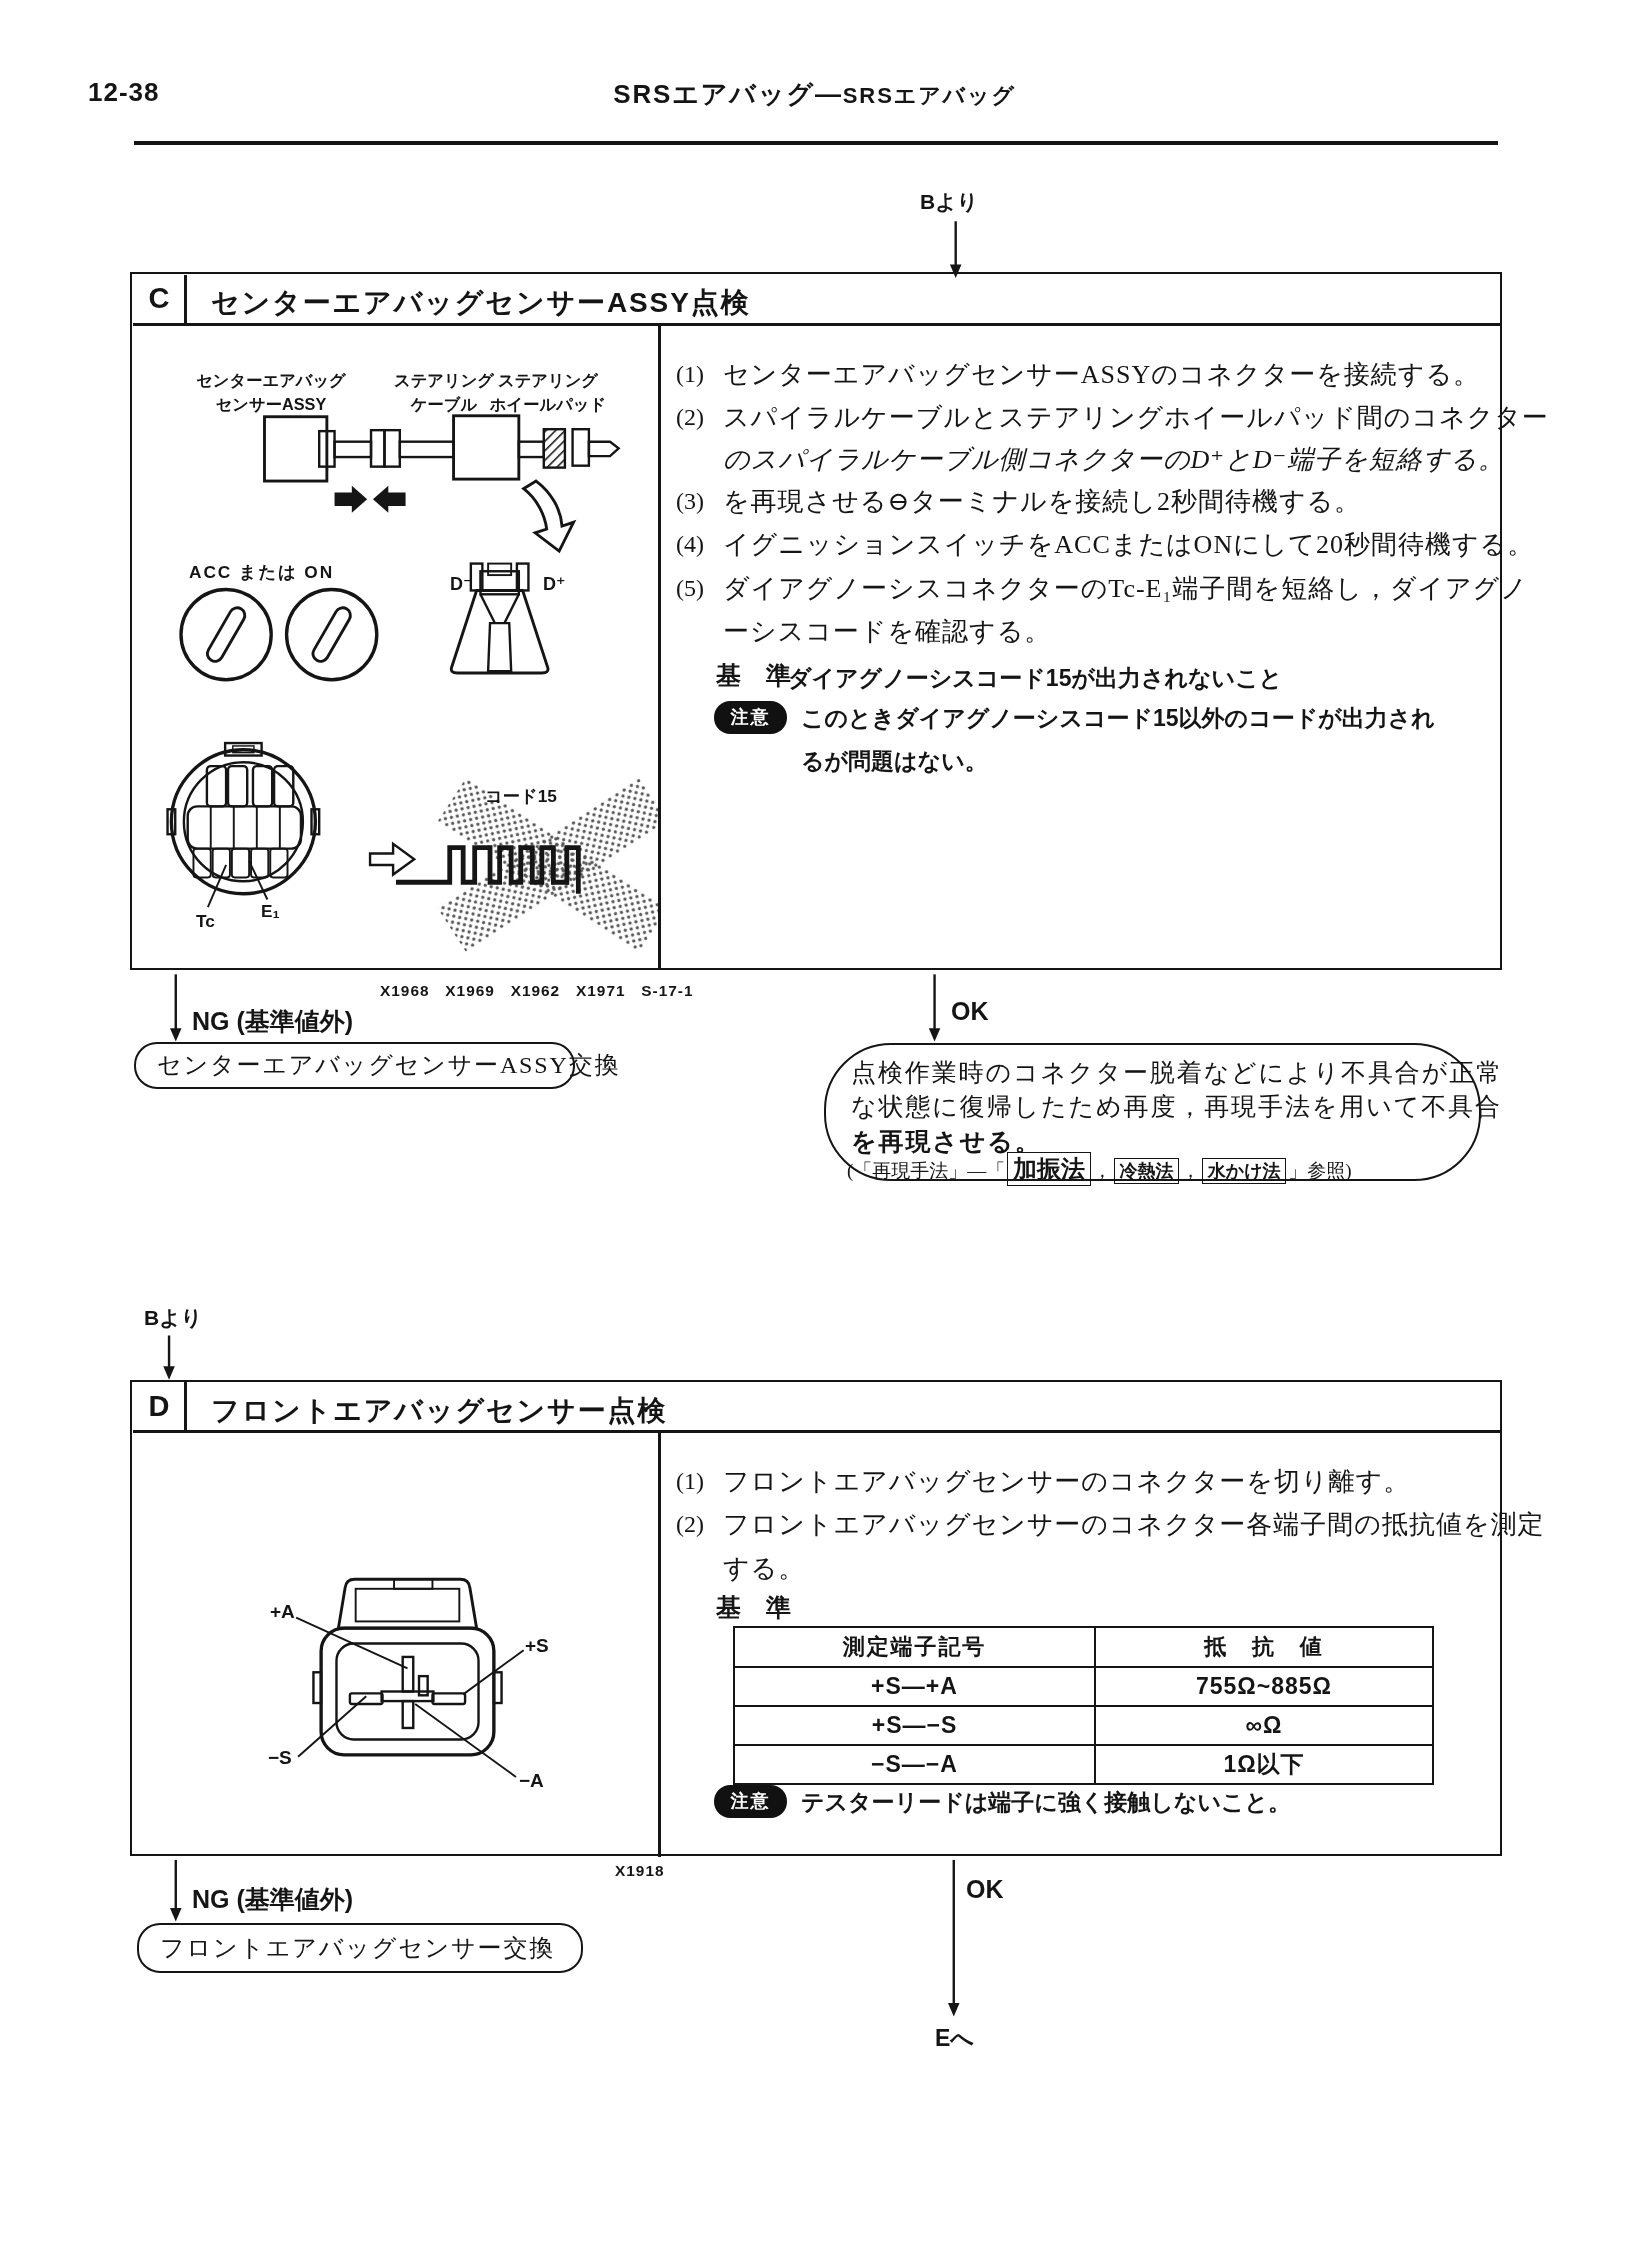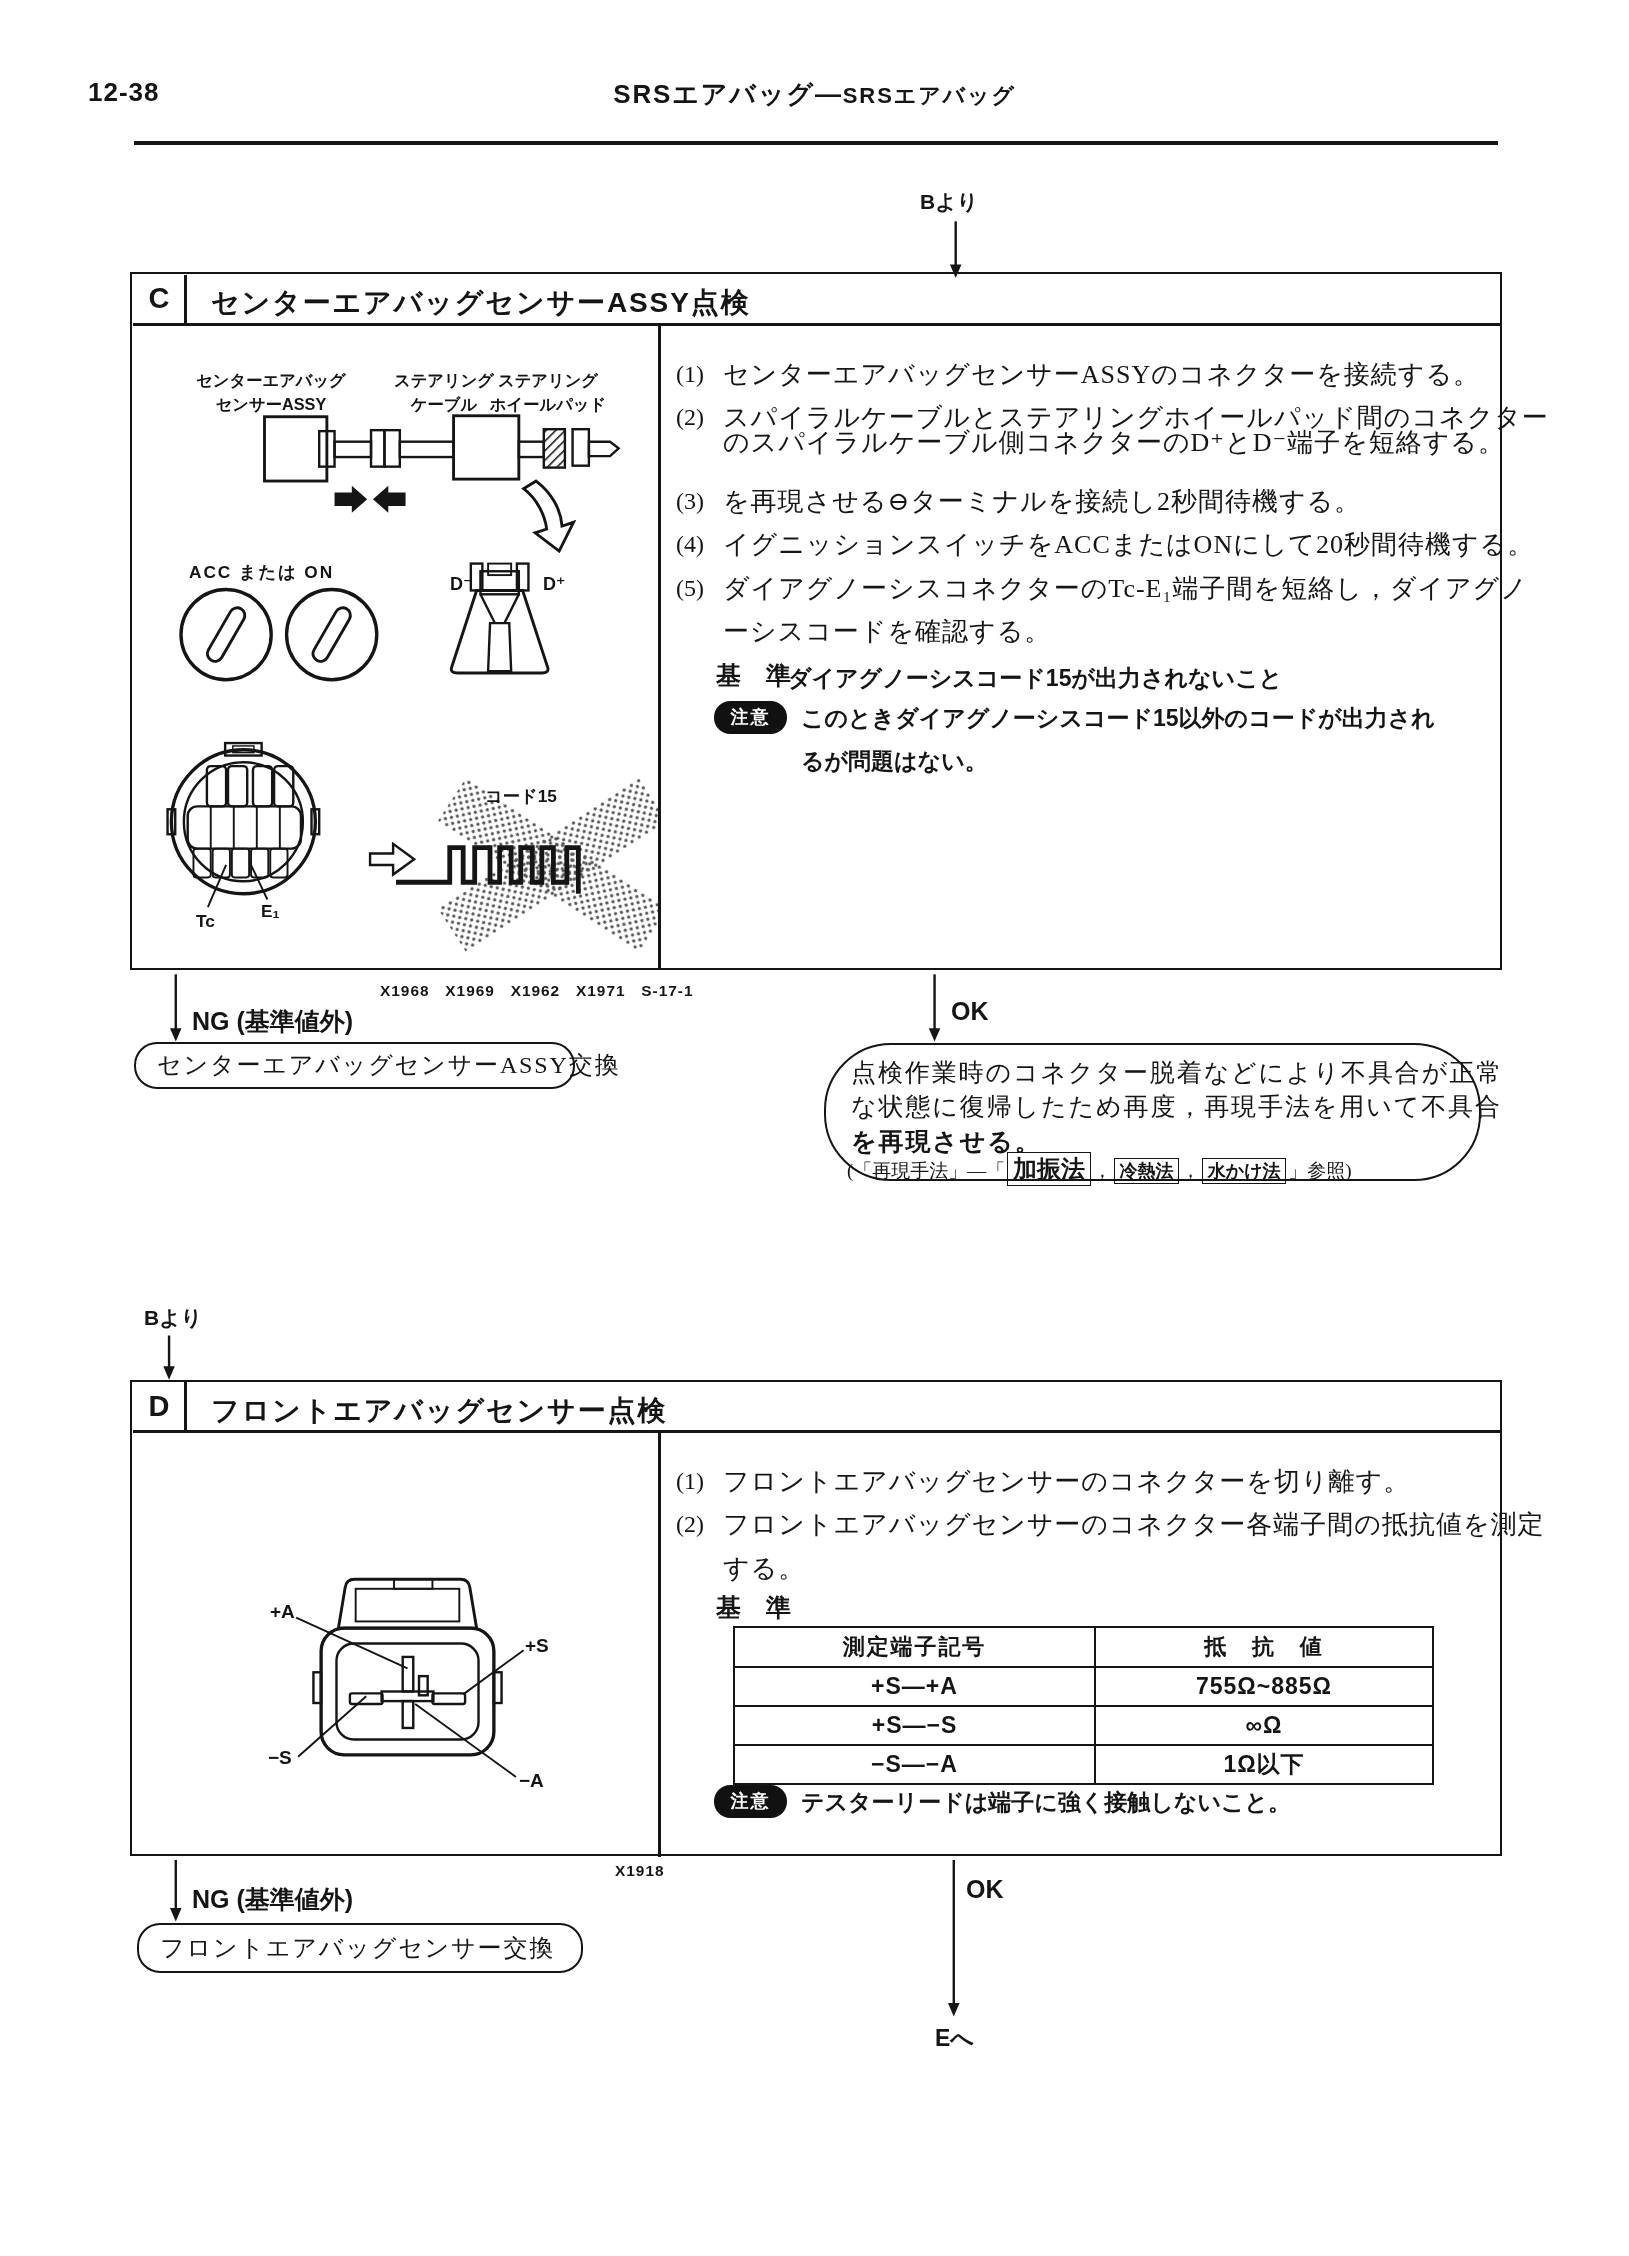--- a/index.html
+++ b/index.html
@@ -173,21 +173,21 @@
   <div class="abs pinlabel" style="left:543px;top:573px;">D⁺</div>
   <div class="abs pinlabel" style="left:196px;top:911px;font-size:17.3px;">Tc</div>
   <div class="abs pinlabel" style="left:261px;top:901px;font-size:17.3px;">E₁</div>
   <div class="abs pinlabel" style="left:485px;top:784px;font-size:17.3px;">コード15</div>
   <div class="abs caption" style="left:380px;top:982px;">X1968   X1969   X1962   X1971   S-17-1</div>
 
   <div class="abs stepno" style="left:676px;top:358px;">(1)</div>
   <div class="abs steptxt" style="left:723px;top:358px;">センターエアバッグセンサーASSYのコネクターを接続する。</div>
   <div class="abs stepno" style="left:676px;top:401px;">(2)</div>
   <div class="abs steptxt" style="left:723px;top:401px;">スパイラルケーブルとステアリングホイールパッド間のコネクター</div>
-  <div class="abs steptxt" style="left:723px;top:426px;">のスパイラルケーブル側コネクターのD⁺とD⁻端子を短絡する。</div>
+  <div class="abs steptxt" style="left:723px;top:443px;font-style:italic;">のスパイラルケーブル側コネクターのD⁺とD⁻端子を短絡する。</div>
   <div class="abs stepno" style="left:676px;top:485px;">(3)</div>
   <div class="abs steptxt" style="left:723px;top:485px;">を再現させる⊖ターミナルを接続し2秒間待機する。</div>
   <div class="abs stepno" style="left:676px;top:528px;">(4)</div>
   <div class="abs steptxt" style="left:723px;top:528px;">イグニッションスイッチをACCまたはONにして20秒間待機する。</div>
   <div class="abs stepno" style="left:676px;top:572px;">(5)</div>
   <div class="abs steptxt" style="left:723px;top:572px;">ダイアグノーシスコネクターのTc-E₁端子間を短絡し，ダイアグノ</div>
   <div class="abs steptxt" style="left:723px;top:615px;">ーシスコードを確認する。</div>
 
   <div class="abs gothic" style="left:716px;top:660px;font-size:25px;">基　準</div>
   <div class="abs gothic" style="left:788px;top:663px;">ダイアグノーシスコード15が出力されないこと</div>

